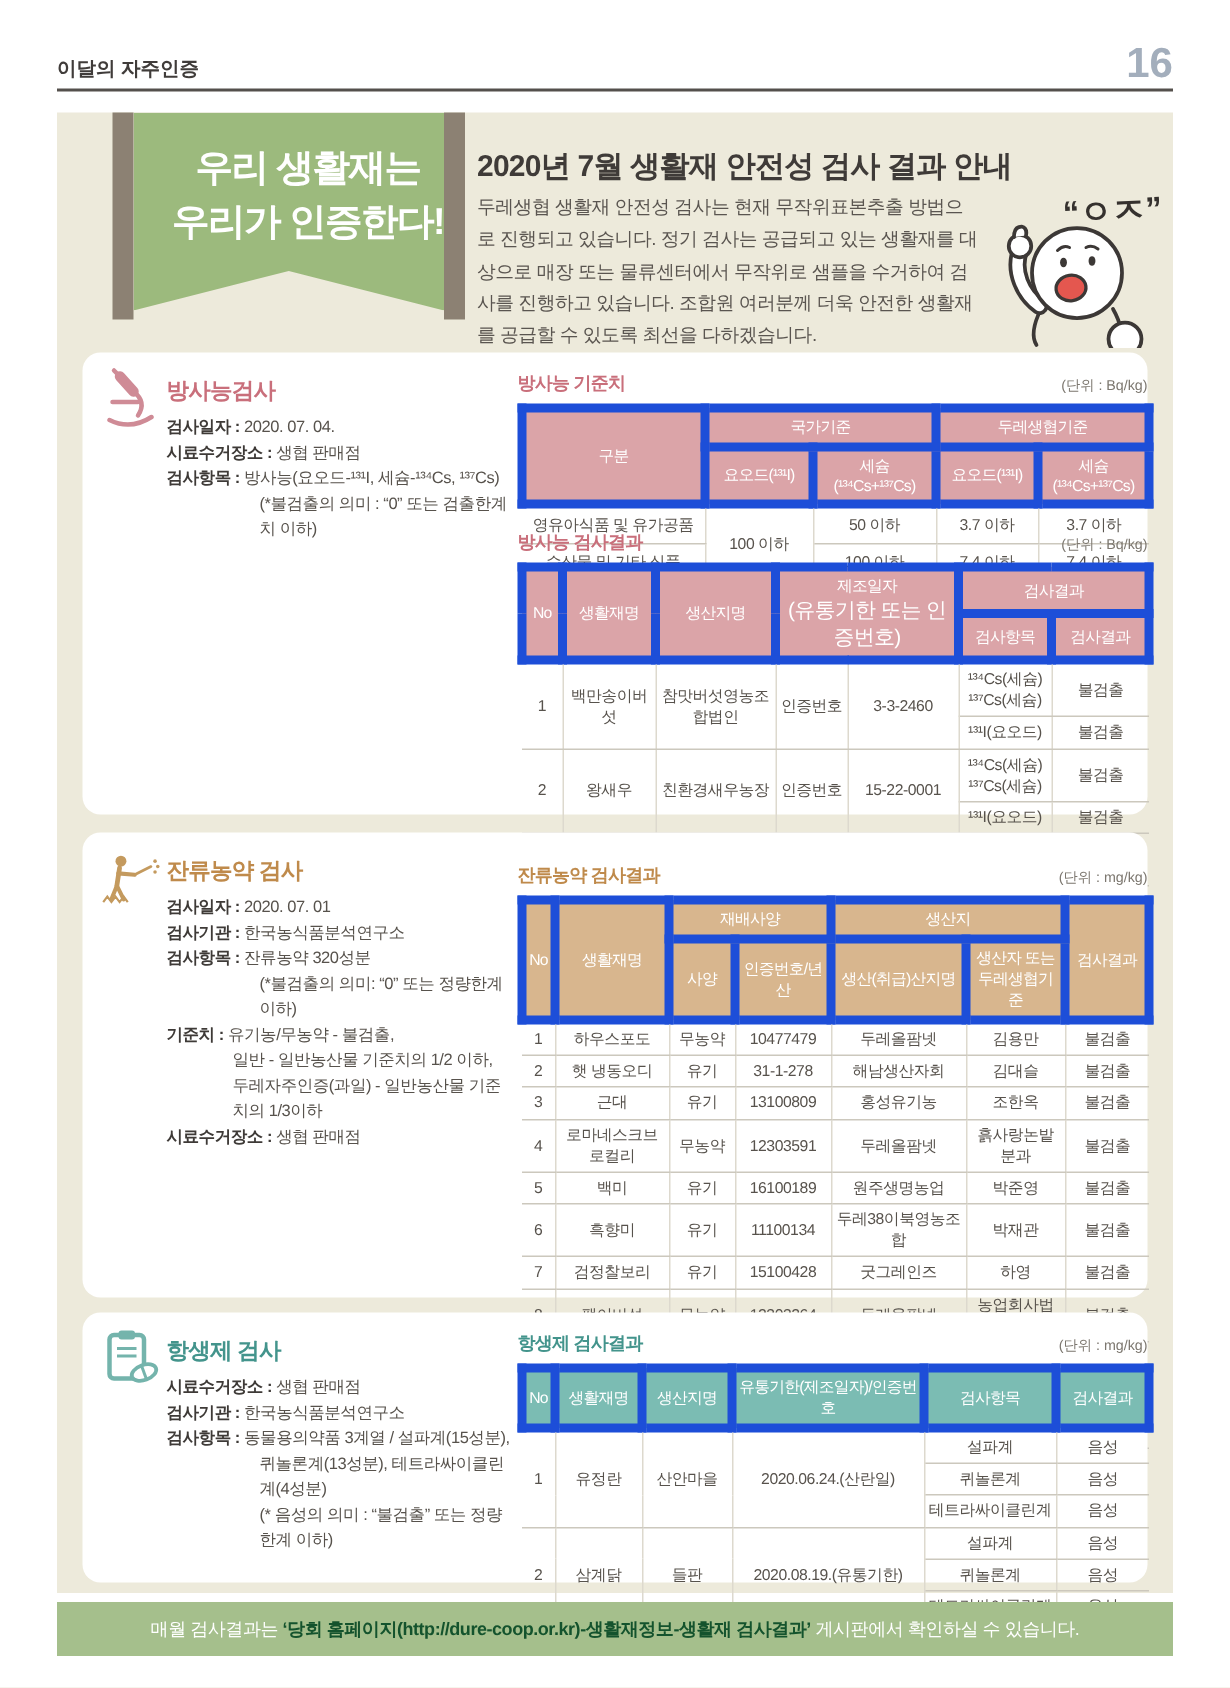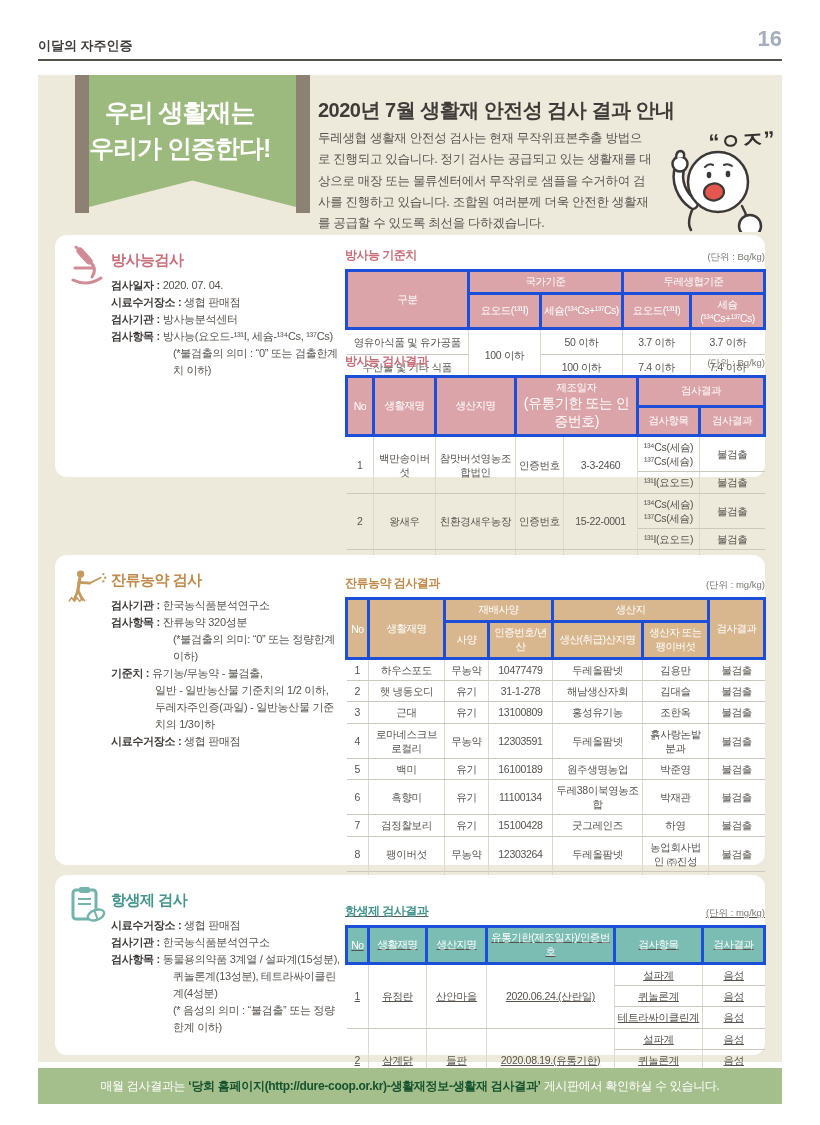--- a/index.html
+++ b/index.html
@@ -3,41 +3,41 @@
 <meta charset="utf-8">
 <style>
   html,body{margin:0;padding:0;}
   body{
     width:820px;height:1125px;position:relative;background:#ffffff;
     font-family:"Liberation Sans", sans-serif;color:#57524c;
     -webkit-font-smoothing:antialiased;overflow:hidden;
   }
   
   .top-label{position:absolute;left:38px;top:37px;font-size:13px;font-weight:bold;color:#403c3a;}
-  .page-num{position:absolute;right:38px;top:26px;font-size:22px;font-weight:bold;color:#a3aebc;}
+  .page-num{position:absolute;right:38px;top:26px;font-size:28px;font-weight:bold;color:#a3aebc;}
   .header-rule{position:absolute;left:38px;top:59px;width:744px;height:2px;background:#54504c;}
   
   .canvas{position:absolute;left:38px;top:75px;width:744px;height:987px;background:#edeadb;}
   
   .ribbon{position:absolute;left:37px;top:0;width:235px;height:215px;}
   .ribbon .strip{position:absolute;top:0;width:14px;height:138px;background:#8c8173;}
   .ribbon .strip.left{left:0;}
   .ribbon .strip.right{right:0;}
   .ribbon .green{
     position:absolute;left:14px;top:0;width:207px;height:132px;background:#9cba7d;
     clip-path:polygon(0 0,100% 0,100% 100%,50% 80%,0 100%);
-    display:flex;align-items:flex-start;justify-content:flex-start;
+    display:flex;align-items:flex-start;justify-content:flex-end;
   }
   .ribbon .green .rb-text{margin-top:20px;text-align:center;color:#ffffff;font-size:25px;font-weight:bold;line-height:1.42;letter-spacing:-1px;}
   .banner-title{position:absolute;left:280px;top:22px;font-size:20px;font-weight:bold;color:#3f3b38;letter-spacing:-0.5px;}
   .banner-body{position:absolute;left:280px;top:53px;width:336px;font-size:12.5px;line-height:1.7;color:#5a5550;letter-spacing:-0.3px;}
   .mascot{position:absolute;left:592px;top:47px;}
   
   .card{position:absolute;left:17px;width:710px;background:#ffffff;border-radius:12px;}
-  .card.rad{top:160px;height:242px;}
+  .card.rad{top:160px;height:308px;}
   .card.pes{top:480px;height:310px;}
   .card.ant{top:800px;height:180px;}
   .sec-icon{position:absolute;left:12px;top:10px;width:40px;height:40px;}
   .sec-title{position:absolute;left:56px;top:16px;font-size:15px;font-weight:bold;letter-spacing:-0.5px;}
   .rad .sec-title{color:#c96f7b;}
   .pes .sec-title{color:#bf8a4b;}
   .ant .sec-title{color:#43948c;}
   .details{position:absolute;left:56px;top:42px;width:230px;font-size:11px;line-height:17px;color:#57524c;letter-spacing:-0.3px;}
   .dl .dl-label{font-weight:bold;color:#3e3a37;}
   .dl .dl-label::after{content:" : ";font-weight:bold;color:#3e3a37;}
@@ -47,21 +47,21 @@
   .tblwrap{position:absolute;left:290px;width:420px;}
   .tbl-head-line{display:flex;justify-content:space-between;align-items:flex-end;margin-bottom:5px;}
   .tbl-title{font-size:12px;font-weight:bold;letter-spacing:-0.5px;}
   .rad .tbl-title{color:#c96f7b;text-align:right;}
   .pes .tbl-title{color:#bf8a4b;}
   .ant .tbl-title{color:#43948c;}
   .tbl-unit{font-size:9.5px;color:#7c776f;}
   table.tbl{border-collapse:collapse;table-layout:fixed;width:418px;}
   table.tbl th{
     color:#ffffff;font-size:10.5px;font-weight:normal;text-align:center;vertical-align:middle;
-    border:3px solid #1d4ed8;padding:3px 1px;letter-spacing:-0.5px;
+    border:6px solid #1d4ed8;padding:3px 1px;letter-spacing:-0.5px;
   }
   .rad table.tbl th{background:#dba4a8;}
   .pes table.tbl th{background:#d8b68e;}
   .ant table.tbl th{background:#7bbcb3;}
   table.tbl td{
     font-size:10.5px;color:#57524c;text-align:center;vertical-align:middle;
     border-bottom:1px solid #ccc8bd;border-left:1px solid #ddd9ce;border-right:1px solid #ddd9ce;
     padding:3px 2px;letter-spacing:-0.3px;line-height:1.35;
   }
   table.tbl td.first{border-left:none;}
@@ -122,21 +122,20 @@
       <line x1="13" y1="6" x2="22" y2="16" stroke="#cf8b96" stroke-width="7" stroke-linecap="round"></line>
       <line x1="9" y1="2" x2="16" y2="9" stroke="#cf8b96" stroke-width="3" stroke-linecap="round"></line>
       <path d="M22 16 q9 7 3 16" fill="none" stroke="#cf8b96" stroke-width="3" stroke-linecap="round"></path>
       <line x1="8" y1="23" x2="25" y2="23" stroke="#cf8b96" stroke-width="3" stroke-linecap="round"></line>
       <path d="M6 35 q14 7 28 -2" fill="none" stroke="#cf8b96" stroke-width="3" stroke-linecap="round"></path>
     </svg>
     <div class="sec-title">방사능검사</div>
     <div class="details">
       <div class="dl"><span class="dl-label">검사일자</span><span>2020. 07. 04.</span></div>
       <div class="dl"><span class="dl-label">시료수거장소</span><span>생협 판매점</span></div>
-      <div class="dl"><span class="dl-label">검사기관</span><span>방사능분석센터</span></div>
       <div class="dl"><span class="dl-label">검사항목</span><span>방사능(요오드-¹³¹I, 세슘-¹³⁴Cs, ¹³⁷Cs)</span></div>
       <div class="dl ind-lg"><span>(*불검출의 의미 : “0” 또는 검출한계치 이하)</span></div>
     </div>
 
     <div class="tblwrap" style="top:12px;">
       <div class="tbl-head-line">
         <span class="tbl-title">방사능 기준치</span>
         <span class="tbl-unit">(단위 : Bq/kg)</span>
       </div>
       <table class="tbl">
@@ -270,20 +269,21 @@
       <line x1="25" y1="18" x2="37" y2="12" stroke="#c49a5e" stroke-width="2" stroke-linecap="round"></line>
       <circle cx="40" cy="8" r="1.3" fill="#c49a5e"></circle>
         <circle cx="42" cy="12" r="1.3" fill="#c49a5e"></circle>
         <circle cx="40" cy="16" r="1.3" fill="#c49a5e"></circle>
       <line x1="12" y1="26" x2="8" y2="36" stroke="#c49a5e" stroke-width="3" stroke-linecap="round"></line>
       <line x1="12" y1="26" x2="17" y2="36" stroke="#c49a5e" stroke-width="3" stroke-linecap="round"></line>
       <path d="M2 38 l3 -4 l3 4 l3 -4 l3 4 l3 -4 l3 4" fill="none" stroke="#c49a5e" stroke-width="1.6"></path>
     </svg>
     <div class="sec-title">잔류농약 검사</div>
     <div class="details">
+      <div class="dl"><span class="dl-label">검사일자</span><span>2020. 07. 01</span></div>
       <div class="dl"><span class="dl-label">검사기관</span><span>한국농식품분석연구소</span></div>
       <div class="dl"><span class="dl-label">검사항목</span><span>잔류농약 320성분</span></div>
       <div class="dl ind-lg"><span>(*불검출의 의미: “0” 또는 정량한계 이하)</span></div>
       <div class="dl"><span class="dl-label">기준치</span><span>유기농/무농약 - 불검출,</span></div>
       <div class="dl ind-md"><span>일반 - 일반농산물 기준치의 1/2 이하,</span></div>
       <div class="dl ind-md"><span>두레자주인증(과일) - 일반농산물 기준치의 1/3이하</span></div>
       <div class="dl"><span class="dl-label">시료수거장소</span><span>생협 판매점</span></div>
     </div>
 
     <div class="tblwrap" style="top:20px;">
@@ -306,21 +306,21 @@
           <th rowspan="2">No</th>
           <th rowspan="2">생활재명</th>
           <th colspan="2">재배사양</th>
           <th colspan="2">생산지</th>
           <th rowspan="2">검사결과</th>
         </tr>
         <tr>
           <th>사양</th>
           <th>인증번호/년산</th>
           <th>생산(취급)산지명</th>
-          <th>생산자 또는 팽이버섯</th>
+          <th>생산자 또는 두레생협기준</th>
         </tr>
         <tr style="height:18px;">
           <td class="first">1</td>
               <td>하우스포도</td>
               <td>무농약</td>
               <td>10477479</td>
               <td>두레올팜넷</td>
               <td>김용만</td>
               <td class="last">불검출</td>
         </tr>
@@ -423,21 +423,21 @@
     </svg>
     <div class="sec-title">항생제 검사</div>
     <div class="details">
       <div class="dl"><span class="dl-label">시료수거장소</span><span>생협 판매점</span></div>
       <div class="dl"><span class="dl-label">검사기관</span><span>한국농식품분석연구소</span></div>
       <div class="dl"><span class="dl-label">검사항목</span><span>동물용의약품 3계열 / 설파계(15성분),</span></div>
       <div class="dl ind-lg"><span>퀴놀론계(13성분), 테트라싸이클린계(4성분)</span></div>
       <div class="dl ind-lg"><span>(* 음성의 의미 : “불검출” 또는 정량한계 이하)</span></div>
     </div>
 
-    <div class="tblwrap" style="top:28px;text-decoration:underline;">
+    <div class="tblwrap" style="top:12px;">
       <div class="tbl-head-line">
         <span class="tbl-title">항생제 검사결과</span>
         <span class="tbl-unit">(단위 : mg/kg)</span>
       </div>
       <table class="tbl">
         <colgroup>
             <col style="width:22px">
             <col style="width:58px">
             <col style="width:60px">
             <col style="width:128px">

